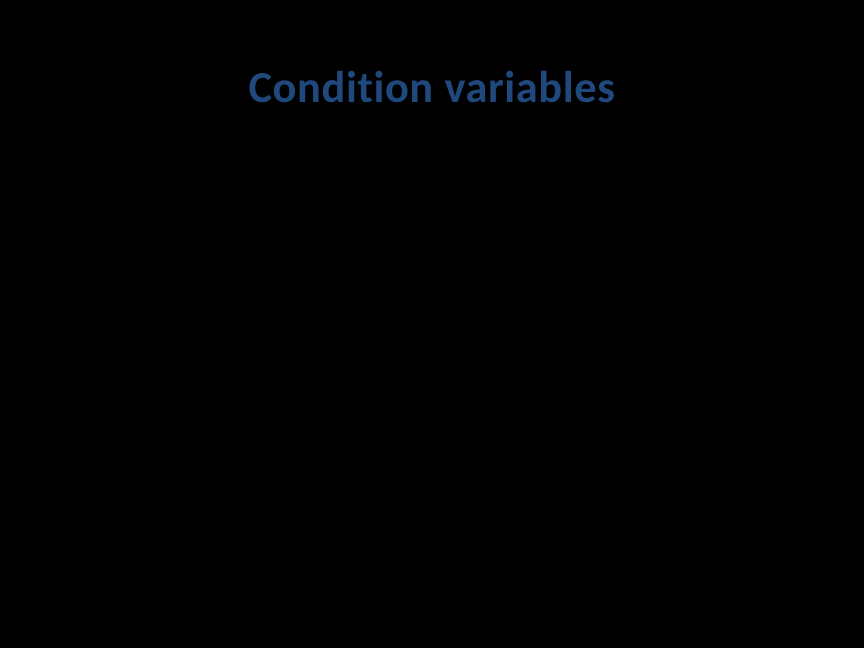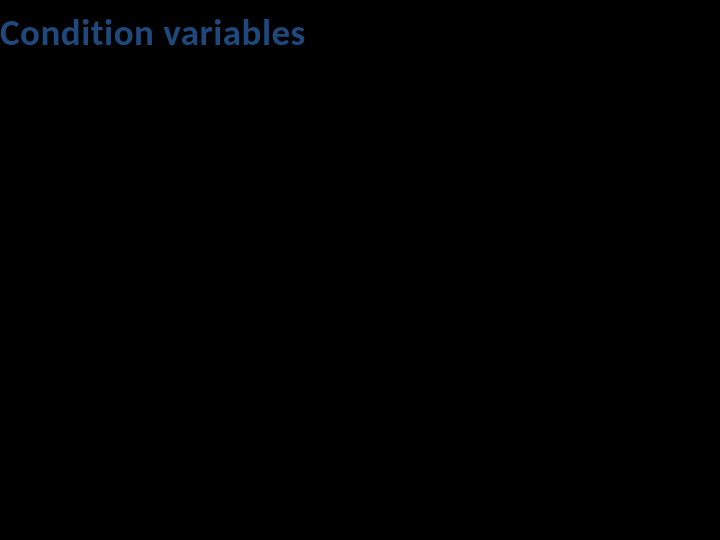--- a/index.html
+++ b/index.html
@@ -12,25 +12,27 @@
     color: #000;
     overflow: hidden;
   }
   .slide {
     width: 720px;
     height: 540px;
     position: relative;
     box-sizing: border-box;
   }
   .title {
+    text-align: center;
     font-size: 37px;
     font-weight: 700;
     color: #1f497d;
     padding-top: 10px;
     letter-spacing: 0.5px;
+    margin-top: 40px;
   }
   .body {
     padding: 6px 22px 0 22px;
     font-size: 26px;
     line-height: 1.18;
   }
   .para {
     margin-bottom: 4px;
   }
   .sub {

